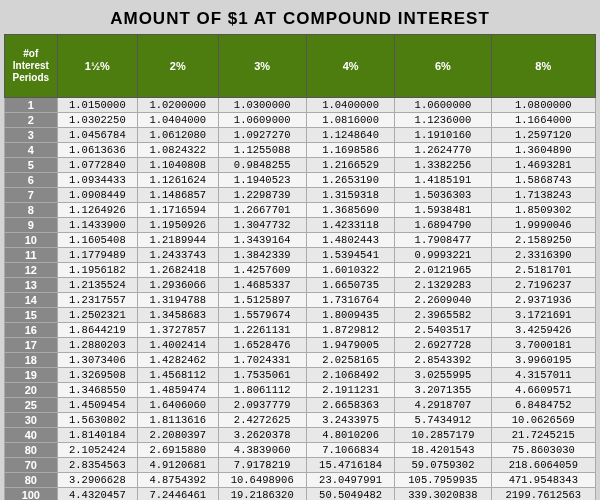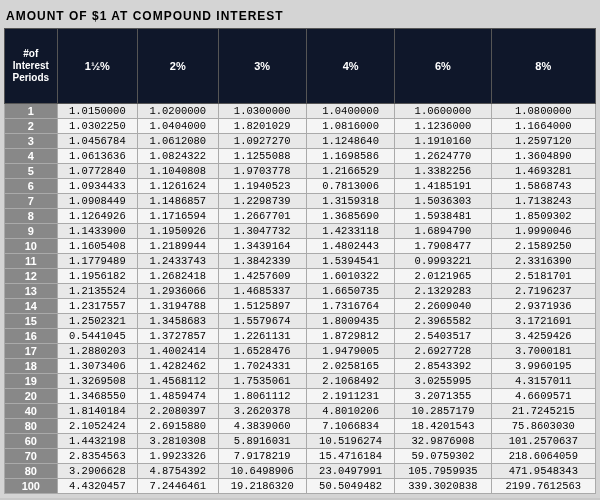--- a/index.html
+++ b/index.html
@@ -9,39 +9,39 @@
       overflow: hidden;
       font-family: Arial, sans-serif;
       background: #c8c8c8;
     }
     .container {
       width: 600px;
       background: #d4d4d4;
       padding: 4px;
     }
     h1.title {
-      text-align: left;
-      font-size: 12px;
+      text-align: center;
+      font-size: 17px;
       font-weight: bold;
       text-transform: uppercase;
       letter-spacing: 1px;
       padding: 5px 2px;
       color: #000;
       font-family: Arial, sans-serif;
     }
     table {
       width: 100%;
       border-collapse: collapse;
       font-size: 11px;
     }
     thead tr th {
-      background: #0f172a;
+      background: #4d7c0f;
       color: #fff;
       text-align: center;
-      padding: 19px 2px;
+      padding: 13px 2px;
       border: 1px solid #555;
       font-size: 11px;
     }
     thead tr th:first-child {
       font-size: 10px;
       line-height: 1.2;
     }
     tbody tr td {
       text-align: center;
       padding: 1px 3px;
@@ -87,21 +87,21 @@
           <td>1.0200000</td>
           <td>1.0300000</td>
           <td>1.0400000</td>
           <td>1.0600000</td>
           <td>1.0800000</td>
         </tr>
         <tr>
           <td>2</td>
           <td>1.0302250</td>
           <td>1.0404000</td>
-          <td>1.8201029</td>
+          <td>1.0609000</td>
           <td>1.0816000</td>
           <td>1.1236000</td>
           <td>1.1664000</td>
         </tr>
         <tr>
           <td>3</td>
           <td>1.0456784</td>
           <td>1.0612080</td>
           <td>1.0927270</td>
           <td>1.1248640</td>
@@ -114,31 +114,31 @@
           <td>1.0824322</td>
           <td>1.1255088</td>
           <td>1.1698586</td>
           <td>1.2624770</td>
           <td>1.3604890</td>
         </tr>
         <tr>
           <td>5</td>
           <td>1.0772840</td>
           <td>1.1040808</td>
-          <td>1.9703778</td>
+          <td>0.9848255</td>
           <td>1.2166529</td>
           <td>1.3382256</td>
           <td>1.4693281</td>
         </tr>
         <tr>
           <td>6</td>
           <td>1.0934433</td>
           <td>1.1261624</td>
           <td>1.1940523</td>
-          <td>0.7813006</td>
+          <td>1.2653190</td>
           <td>1.4185191</td>
           <td>1.5868743</td>
         </tr>
         <tr>
           <td>7</td>
           <td>1.0908449</td>
           <td>1.1486857</td>
           <td>1.2298739</td>
           <td>1.3159318</td>
           <td>1.5036303</td>
@@ -211,21 +211,21 @@
           <td>15</td>
           <td>1.2502321</td>
           <td>1.3458683</td>
           <td>1.5579674</td>
           <td>1.8009435</td>
           <td>2.3965582</td>
           <td>3.1721691</td>
         </tr>
         <tr>
           <td>16</td>
-          <td>0.5441045</td>
+          <td>1.8644219</td>
           <td>1.3727857</td>
           <td>1.2261131</td>
           <td>1.8729812</td>
           <td>2.5403517</td>
           <td>3.4259426</td>
         </tr>
         <tr>
           <td>17</td>
           <td>1.2880203</td>
           <td>1.4002414</td>
@@ -255,50 +255,59 @@
         <tr>
           <td>20</td>
           <td>1.3468550</td>
           <td>1.4859474</td>
           <td>1.8061112</td>
           <td>2.1911231</td>
           <td>3.2071355</td>
           <td>4.6609571</td>
         </tr>
         <tr>
+          <td>25</td>
+          <td>1.4509454</td>
+          <td>1.6406060</td>
+          <td>2.0937779</td>
+          <td>2.6658363</td>
+          <td>4.2918707</td>
+          <td>6.8484752</td>
+        </tr>
+        <tr>
+          <td>30</td>
+          <td>1.5630802</td>
+          <td>1.8113616</td>
+          <td>2.4272625</td>
+          <td>3.2433975</td>
+          <td>5.7434912</td>
+          <td>10.0626569</td>
+        </tr>
+        <tr>
           <td>40</td>
           <td>1.8140184</td>
           <td>2.2080397</td>
           <td>3.2620378</td>
           <td>4.8010206</td>
           <td>10.2857179</td>
           <td>21.7245215</td>
         </tr>
         <tr>
           <td>80</td>
           <td>2.1052424</td>
           <td>2.6915880</td>
           <td>4.3839060</td>
           <td>7.1066834</td>
           <td>18.4201543</td>
           <td>75.8603030</td>
         </tr>
         <tr>
-          <td>60</td>
-          <td>1.4432198</td>
-          <td>3.2810308</td>
-          <td>5.8916031</td>
-          <td>10.5196274</td>
-          <td>32.9876908</td>
-          <td>101.2570637</td>
-        </tr>
-        <tr>
           <td>70</td>
           <td>2.8354563</td>
-          <td>1.9923326</td>
+          <td>4.9120681</td>
           <td>7.9178219</td>
           <td>15.4716184</td>
           <td>59.0759302</td>
           <td>218.6064059</td>
         </tr>
         <tr>
           <td>80</td>
           <td>3.2906628</td>
           <td>4.8754392</td>
           <td>10.6498906</td>

